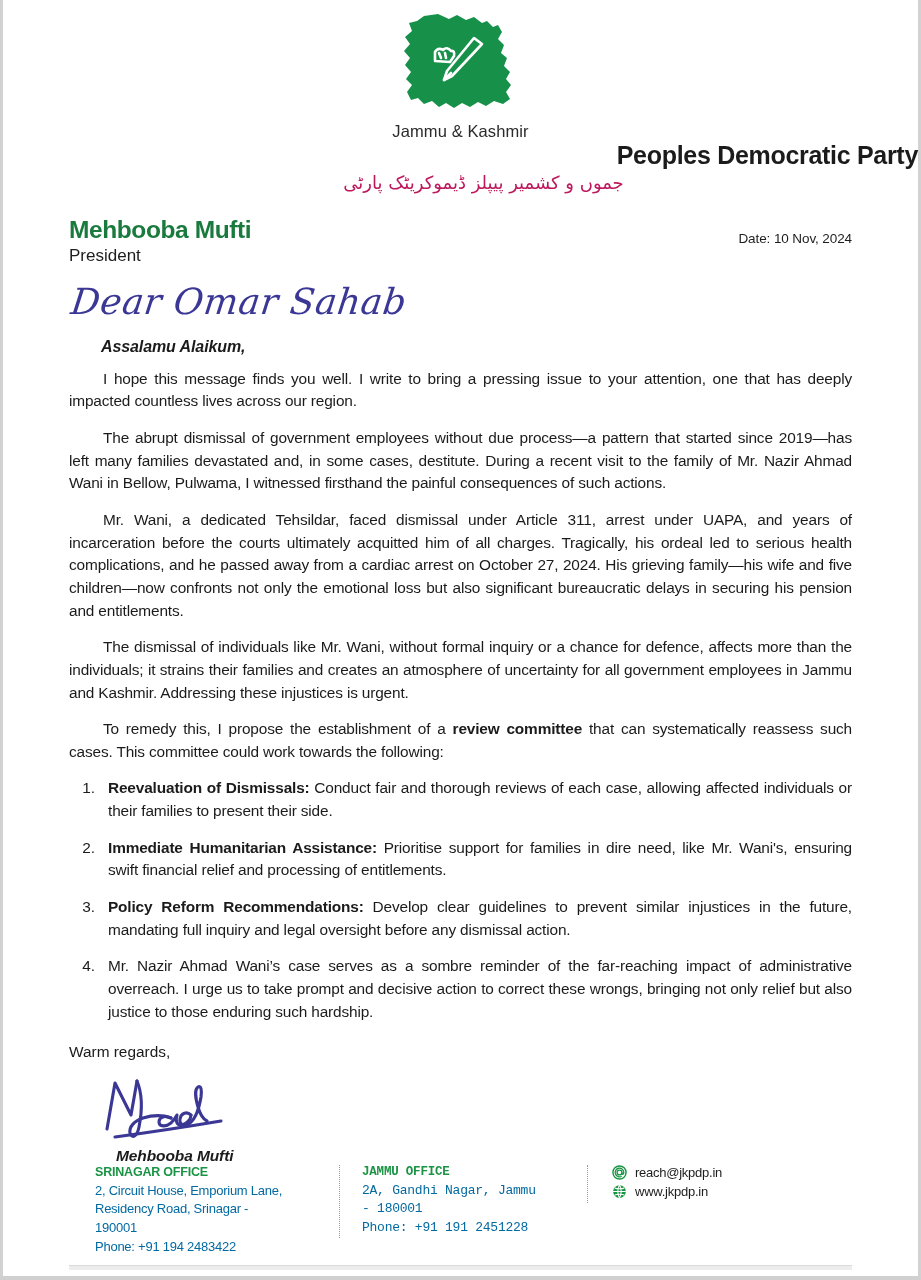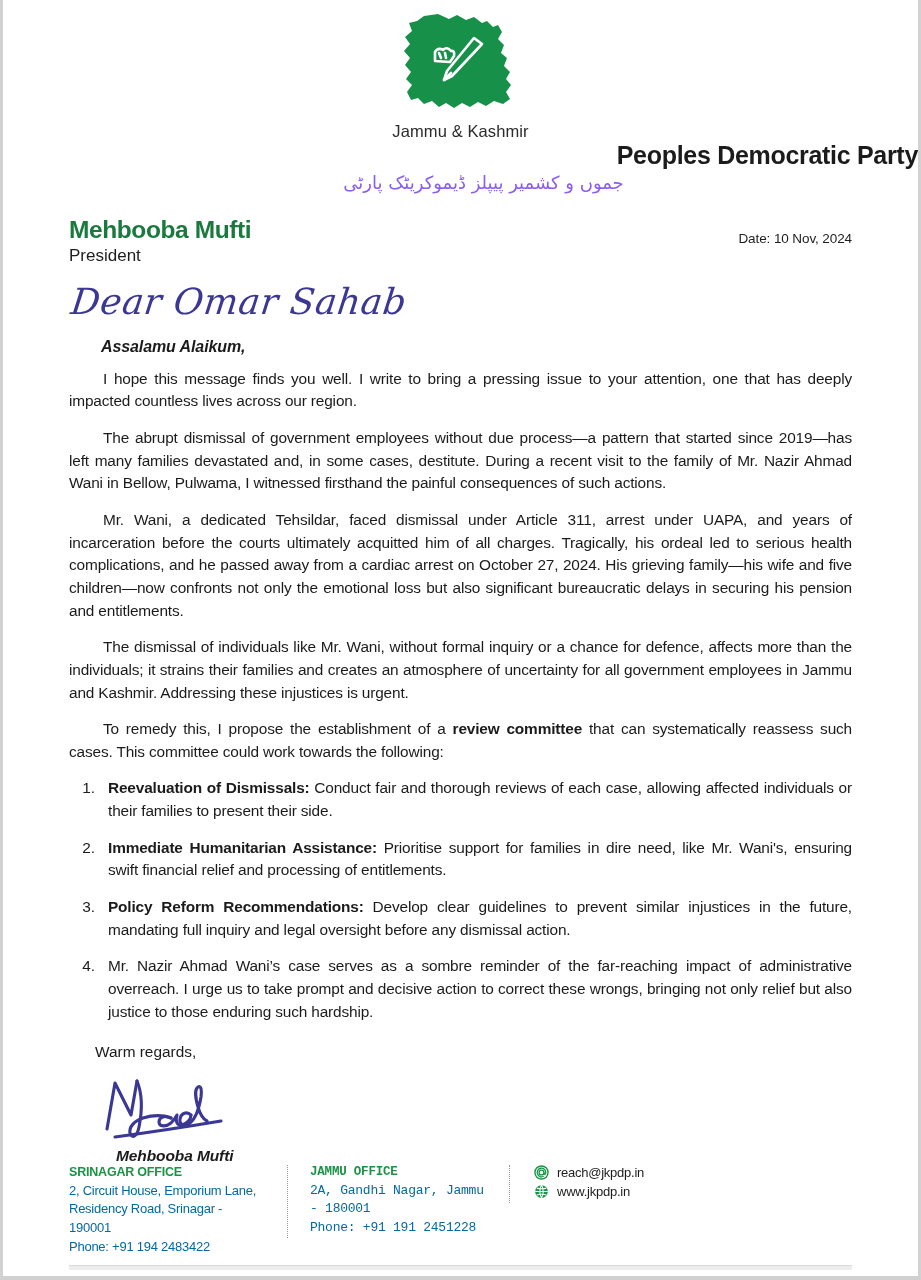--- a/index.html
+++ b/index.html
@@ -43,21 +43,21 @@
   .org-line2 {
     font-size: 25px;
     font-weight: bold;
     color: #1b1b1b;
     letter-spacing: -.3px;
     line-height: 1.12;
     text-align: right;
   }
   .org-urdu {
     font-size: 18px;
-    color: #8b5cf6;
+    color: #be185d;
     line-height: 1.35;
     margin-top: 2px;
     direction: rtl;
     font-family: "DejaVu Sans", sans-serif;
     margin-left: 46px;
   }
 
   
   .head-row {
     display: flex;
@@ -138,21 +138,20 @@
   .bold-inline { font-weight: bold; }
 
   
   .closing {
     padding: 6px 66px 0 66px;
   }
   .warm-regards {
     font-size: 15.4px;
     color: #1b1b1b;
     margin-bottom: 6px;
-    margin-left: 26px;
   }
   .signature-wrap {
     padding-left: 16px;
     height: 80px;
   }
   .sign-svg { display: block; }
   .signer-name {
     font-size: 15.5px;
     font-weight: bold;
     font-style: italic;
@@ -167,20 +166,21 @@
     left: 0; right: 0;
     bottom: 0;
     padding: 0 66px 6px 66px;
   }
   .footer-inner {
     display: flex;
     align-items: flex-start;
   }
   .foot-col {
     padding-right: 22px;
+    margin-left: 26px;
   }
   .foot-col.srinagar { width: 218px; }
   .foot-col.jammu {
     width: 222px;
     border-left: 1px dotted #9a9a9a;
     padding-left: 22px;
     font-family: Liberation Mono, monospace;
   }
   .foot-col.contact {
     border-left: 1px dotted #9a9a9a;

